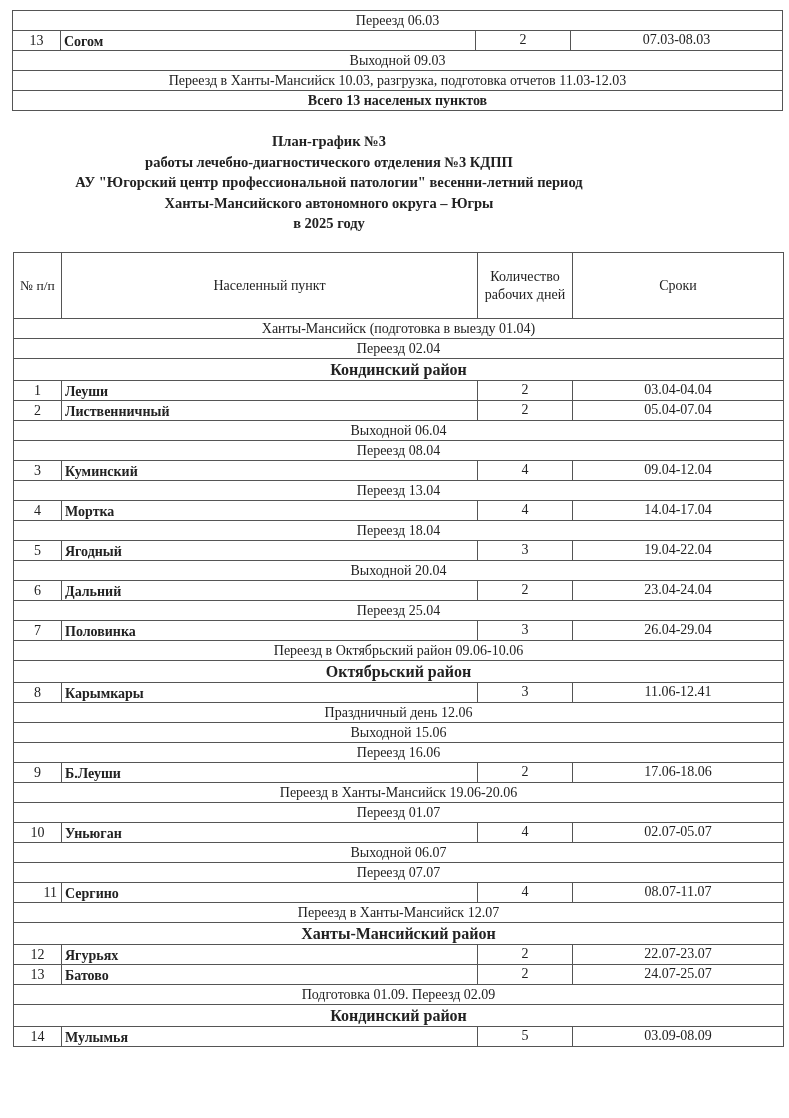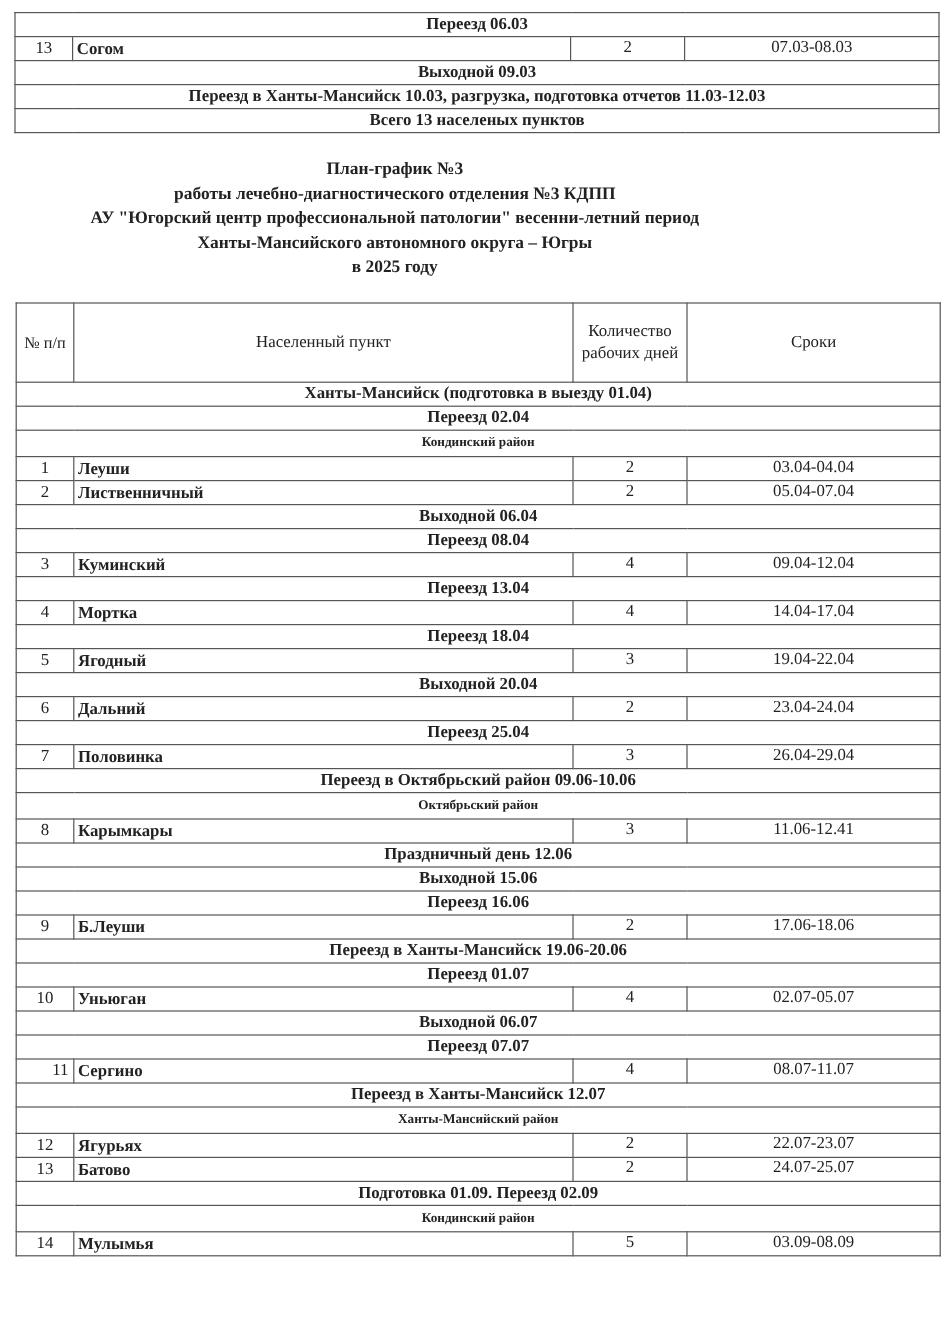--- a/index.html
+++ b/index.html
@@ -16,23 +16,23 @@
     height: 19px;
     line-height: 19px;
     white-space: nowrap;
     overflow: hidden;
   }
   td.num { text-align: center; }
   td.num-right { text-align: right; padding-right: 4px; }
   td.name { font-weight: bold; text-align: left; vertical-align: bottom; line-height: 17px; }
   td.days { text-align: center; vertical-align: top; line-height: 17px; }
   td.dates { text-align: center; vertical-align: top; line-height: 17px; }
-  td.span { text-align: center; font-weight: bold; }
+  td.span { text-align: center; }
   td.bold { font-weight: bold; margin-top: 34px; }
-  td.district { font-weight: bold; font-size: 11px; text-align: center; height: 21px; line-height: 21px; }
+  td.district { font-weight: bold; font-size: 16px; text-align: center; height: 21px; line-height: 21px; }
   #table-prev { left: 12px; top: 10px; width: 770px; }
   #title-block {
     position: absolute; left: 0; top: 131px; width: 658px;
     text-align: center; font-weight: bold; font-size: 14.5px; line-height: 20.5px;
   }
   #table-main { left: 13px; top: 252px; width: 770px; }
   thead td { vertical-align: middle; text-align: center; }
   thead td.hdr-days { line-height: 18px; white-space: normal; padding: 1px 2px; }
   thead td.hdr-num { font-size: 13.5px; padding: 0 1px; }
 </style>

